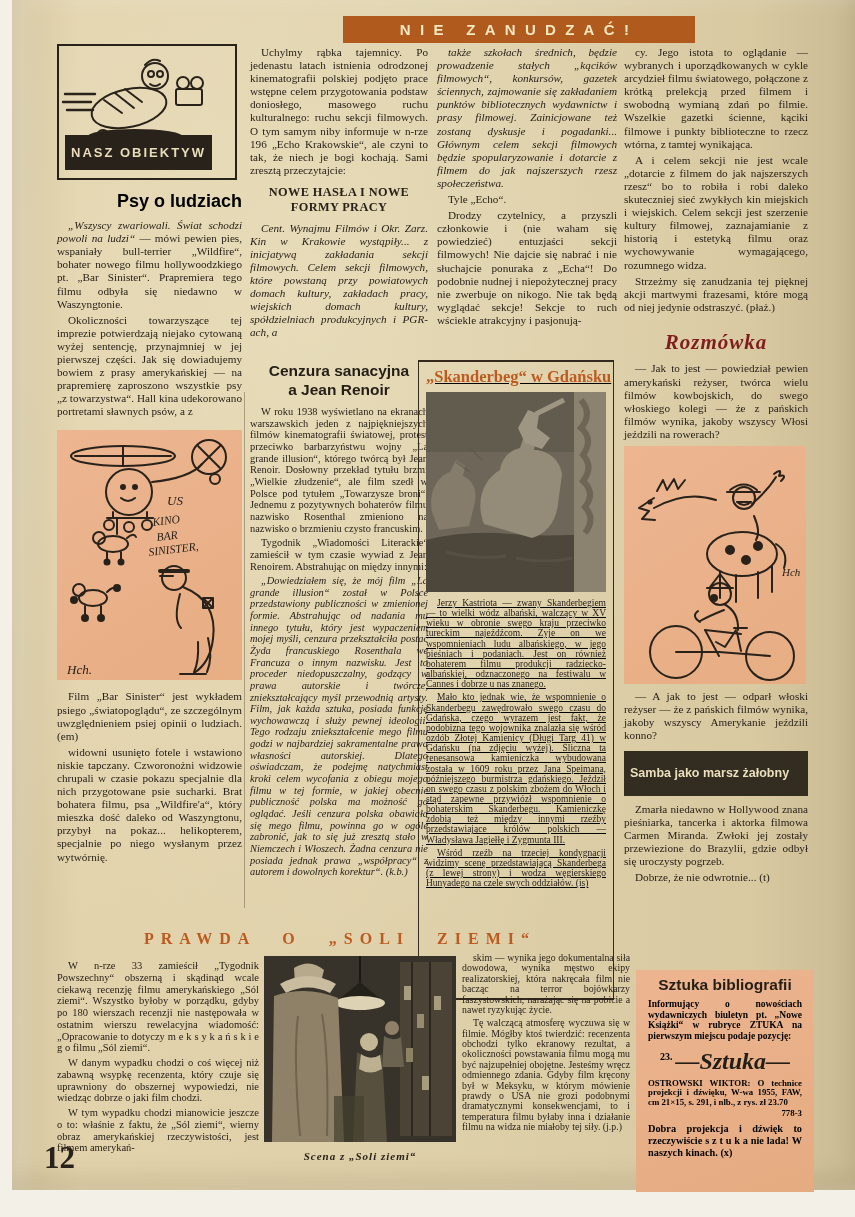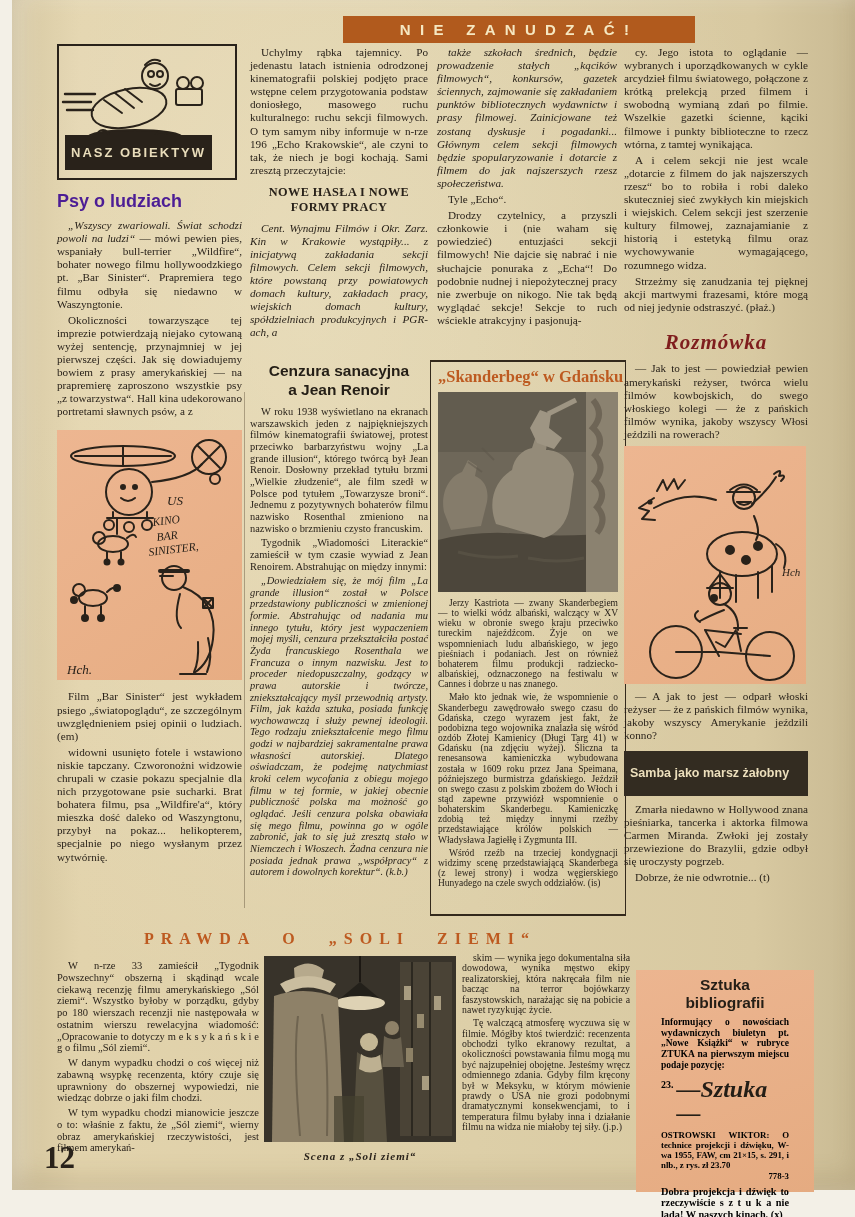--- a/index.html
+++ b/index.html
@@ -21,39 +21,39 @@
 
   .banner { left:343px; top:16px; width:352px; height:27px; background:#b15a1d;
     color:#f5e7c1; font-family:"Liberation Sans", sans-serif; font-weight:bold; font-size:15px;
     letter-spacing:0.62em; text-align:center; line-height:27px; white-space:nowrap; overflow:hidden; }
 
   
   .col1 { left:57px; top:44px; width:185px; }
   .masthead-box { width:180px; height:136px; border:2px solid #29221a; position:relative; background:rgba(255,255,255,0.04); }
   .masthead-label { position:absolute; left:6px; bottom:8px; background:#29221a; color:#e8dcba;
     font-family:"Liberation Sans", sans-serif; font-weight:bold; font-size:13px; letter-spacing:2px; padding:10px 6px; }
-  .psy-title { font-family:"Liberation Sans", sans-serif; font-weight:bold; font-size:18px; text-align:left;
-    margin:11px 0 7px 0; color:#4c1d95; }
+  .psy-title { font-family:"Liberation Sans", sans-serif; font-weight:bold; font-size:18px; text-align:right;
+    margin:11px 0 7px 0; color:#000000; }
   .salmon { background:linear-gradient(145deg,#edb691,#e7ad83); }
   .cartoon1 { width:185px; height:250px; margin:12px 0 10px 0; position:relative; }
 
   
   .col2 { left:250px; top:46px; width:178px; }
   .subhead { font-weight:bold; text-align:center; font-size:12.3px; line-height:1.25; margin:8px 0 6px 0; letter-spacing:0.4px; }
   .cenzura-block { left:250px; top:362px; width:178px; }
   .cenzura-title { font-family:"Liberation Sans", sans-serif; font-weight:bold; font-size:15.5px; line-height:1.2;
     text-align:center; margin-bottom:7px; color:#241e16; }
   .cenzura-text { font-size:10.4px; line-height:1.12; }
 
   
   .col3 { left:437px; top:46px; width:180px; }
 
   
-  .sk-box { left:430px; top:360px; width:196px; height:556px; border:1px solid #33291c;
-    border-top-width:2px; border-bottom-width:2px; padding:5px 7px 4px 7px; }
+  .sk-box { left:418px; top:360px; width:196px; height:640px; border:1px solid #33291c;
+    border-top-width:2px; border-bottom-width:2px; padding:5px 7px 4px 7px;text-decoration:underline; }
   .sk-title { font-family:"Liberation Serif", serif; font-weight:bold; font-size:16.5px; color:#bd5a20;
     text-align:center; margin-bottom:5px; white-space:nowrap; }
   .sk-photo { width:180px; height:200px; margin:0 auto 6px auto; background:#6e6759; position:relative; overflow:hidden; }
   .sk-text { font-size:9.5px; line-height:1.07; }
 
   
   .col4 { left:624px; top:46px; width:184px; }
   .roz-title { font-family:"Liberation Serif", serif; font-weight:bold; font-style:italic; font-size:21px;
     text-align:center; margin:16px 0 8px 0; letter-spacing:1px; color:#7f1d1d; }
   .cartoon2 { width:182px; height:238px; margin:5px 0 6px 0; position:relative; }
@@ -63,21 +63,21 @@
   
   .prawda-title { left:100px; top:930px; width:480px; text-align:center; font-family:"Liberation Serif", serif;
     font-weight:bold; font-size:16px; color:#bd5a20; letter-spacing:7px; word-spacing:16px; white-space:nowrap; }
   .bl-col { left:57px; top:960px; width:202px; font-size:10.5px; line-height:1.12; }
   .photo2 { left:264px; top:956px; width:192px; height:186px; background:#38332a; overflow:hidden; }
   .photo2-caption { left:264px; top:1150px; width:192px; text-align:center; font-style:italic; font-weight:bold;
     font-size:11px; letter-spacing:1px; color:#29221a; }
   .br-col { left:462px; top:953px; width:168px; font-size:9.8px; line-height:1.06; }
 
   .sztuka-box { left:636px; top:970px; width:178px; height:222px; background:linear-gradient(160deg,#ecb590,#e5ab81);
-    padding:6px 25px; }
+    padding:6px 12px; }
   .sztuka-title { font-family:"Liberation Sans", sans-serif; font-weight:bold; font-size:15.5px; text-align:center;
     margin-bottom:5px; color:#241e16; }
   .sztuka-intro { font-size:9.5px; line-height:1.12; font-weight:bold; text-align:justify; }
   .sztuka-clip { display:flex; align-items:flex-start; justify-content:center; margin:7px 0 6px 0; }
   .clip-number { font-weight:bold; font-size:10px; margin-right:3px; margin-top:2px; }
   .clip-word { font-family:"Liberation Serif", serif; font-weight:bold; font-style:italic; font-size:24px; line-height:1; color:#241e16; }
   .sztuka-entry { font-size:8.8px; line-height:1.12; font-weight:bold; text-align:justify; }
   .sztuka-code { font-size:8.8px; font-weight:bold; text-align:right; margin-bottom:5px; }
   .sztuka-outro { font-size:10.3px; line-height:1.15; font-weight:bold; text-align:justify; }
 

